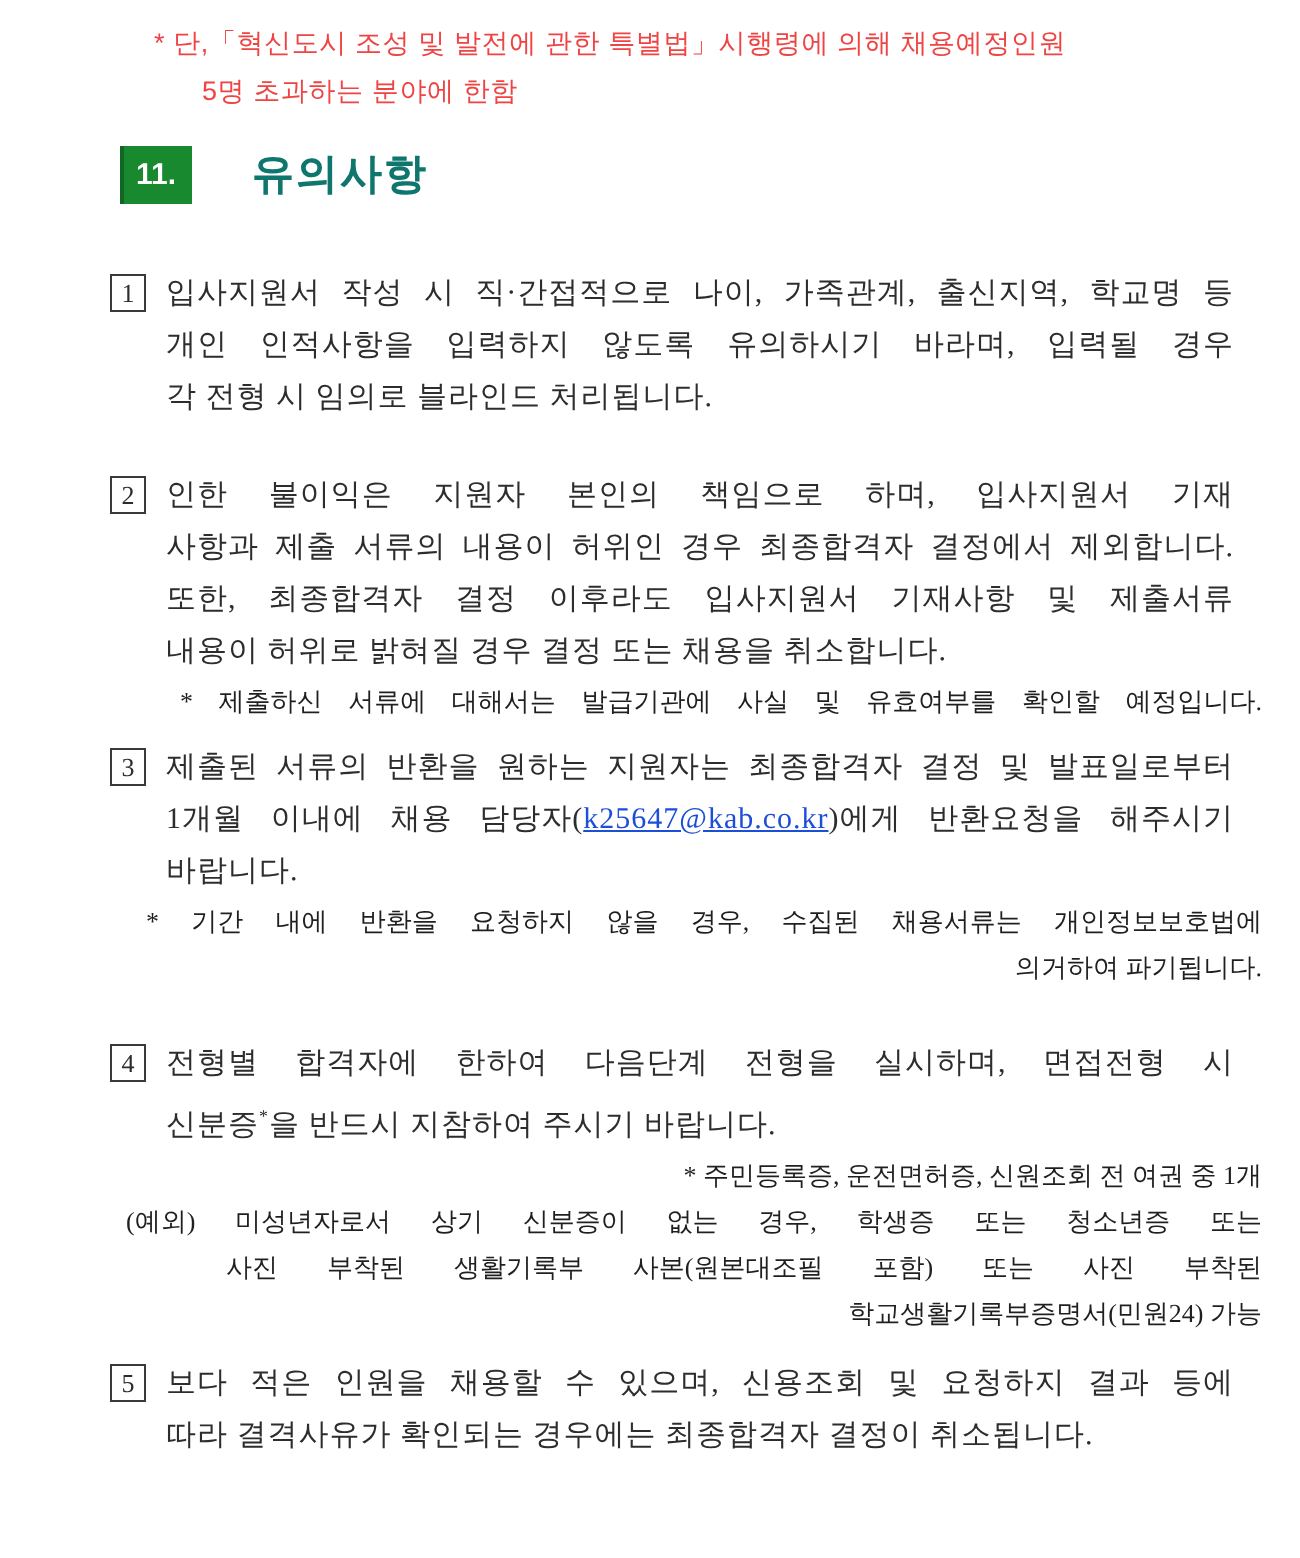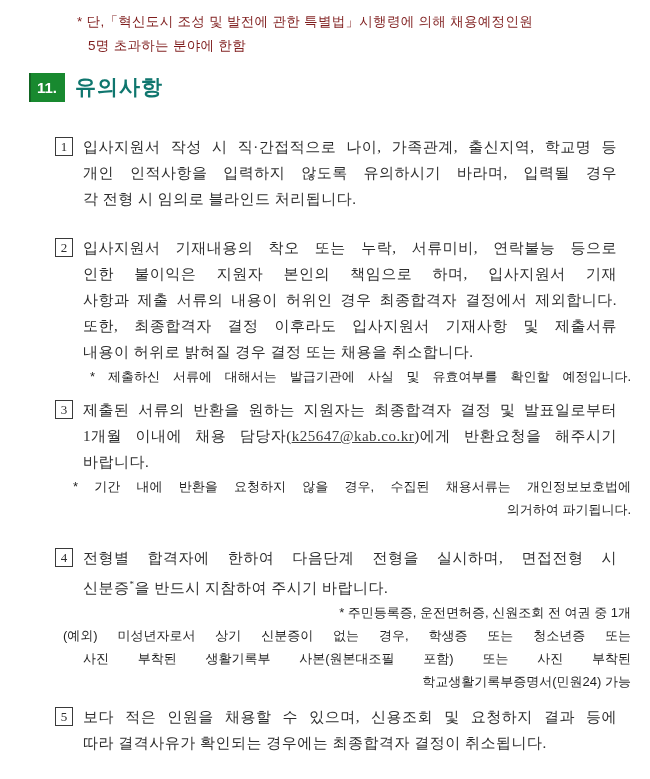--- a/index.html
+++ b/index.html
@@ -12,31 +12,32 @@
     overflow: hidden;
     font-family: "Liberation Serif", "DejaVu Serif", serif;
     color: #2d2d2d;
   }
   
   .top-note {
     margin: 10px 18px 0 77px;
     font-family: "Liberation Sans", "DejaVu Sans", sans-serif;
     font-size: 13.5px;
     line-height: 24px;
-    color: #7f1d1d;
+    color: #ef4444;
     letter-spacing: 0.3px;
   }
-  .top-note .tn2 { margin-left: 11px; }
+  .top-note .tn2 { margin-left: 24px; }
 
   
   .section-header {
-    margin: 14px 0 0 29px;
+    margin: 14px 0 0 60px;
     display: flex;
     align-items: center;
     height: 30px;
+    gap: 20px;
   }
   .num-badge {
     display: inline-flex;
     align-items: center;
     justify-content: center;
     width: 36px;
     height: 29px;
     color: #ffffff;
     font-family: "Liberation Sans", "DejaVu Sans", sans-serif;
     font-size: 15px;
@@ -74,21 +75,21 @@
     text-align: justify;
     text-align-last: justify;
     color: #2d2d2d;
   }
   .bline.last { text-align-last: left; }
   .bline sup { font-size: 9px; vertical-align: super; }
   a.email-link { text-decoration: underline; }
 
   .subnotes {
     margin-right: -14px;
-    font-family: Liberation Sans, sans-serif;
+    font-family: Liberation Serif, serif;
     font-size: 13px;
     line-height: 23px;
     color: #1f1f1f;
   }
   .snline { text-align: right; }
   .snline.fill { text-align: justify; text-align-last: justify; }
 
   .mb-i1 { margin-bottom: 23px; }
   .mb-i2 { margin-bottom: 9px; }
   .mb-i3 { margin-bottom: 24px; }
@@ -115,51 +116,50 @@
         <div class="item-num">1</div>
         <div class="item-content">
           <div class="bline">입사지원서 작성 시 직·간접적으로 나이, 가족관계, 출신지역, 학교명 등</div>
           <div class="bline">개인 인적사항을 입력하지 않도록 유의하시기 바라며, 입력될 경우</div>
           <div class="bline last">각 전형 시 임의로 블라인드 처리됩니다.</div>
         </div>
       </div>
       <div class="item mb-i2">
         <div class="item-num">2</div>
         <div class="item-content">
-          <div class="bline">입사지원서 기재내용의 착오 또는 누락, 서류미비, 연락불능 등으로</div>
           <div class="bline">인한 불이익은 지원자 본인의 책임으로 하며, 입사지원서 기재</div>
           <div class="bline">사항과 제출 서류의 내용이 허위인 경우 최종합격자 결정에서 제외합니다.</div>
           <div class="bline">또한, 최종합격자 결정 이후라도 입사지원서 기재사항 및 제출서류</div>
           <div class="bline last">내용이 허위로 밝혀질 경우 결정 또는 채용을 취소합니다.</div>
           <div class="subnotes">
             <div class="snline fill" style="margin-left: 7px;">* 제출하신 서류에 대해서는 발급기관에 사실 및 유효여부를 확인할 예정입니다.</div>
           </div>
         </div>
       </div>
       <div class="item mb-i3">
         <div class="item-num">3</div>
         <div class="item-content">
           <div class="bline">제출된 서류의 반환을 원하는 지원자는 최종합격자 결정 및 발표일로부터</div>
-          <div class="bline"><span>1개월 이내에 채용 담당자(</span><a class="email-link" href="#" style="color: #404040;">k25647@kab.co.kr</a><span>)에게 반환요청을 해주시기</span></div>
+          <div class="bline"><span>1개월 이내에 채용 담당자(</span><a class="email-link" href="#" style="color: #1d4ed8;">k25647@kab.co.kr</a><span>)에게 반환요청을 해주시기</span></div>
           <div class="bline last">바랍니다.</div>
           <div class="subnotes">
             <div class="snline fill" style="margin-left: -10px;">* 기간 내에 반환을 요청하지 않을 경우, 수집된 채용서류는 개인정보보호법에</div>
             <div class="snline" style="margin-left: 2px;">의거하여 파기됩니다.</div>
           </div>
         </div>
       </div>
       <div class="item mb-i4">
         <div class="item-num">4</div>
         <div class="item-content">
           <div class="bline">전형별 합격자에 한하여 다음단계 전형을 실시하며, 면접전형 시</div>
           <div class="bline last"><span>신분증</span><sup>*</sup><span>을 반드시 지참하여 주시기 바랍니다.</span></div>
           <div class="subnotes">
             <div class="snline" style="margin-left: -7px;">* 주민등록증, 운전면허증, 신원조회 전 여권 중 1개</div>
             <div class="snline fill" style="margin-left: -20px;">(예외) 미성년자로서 상기 신분증이 없는 경우, 학생증 또는 청소년증 또는</div>
-            <div class="snline fill" style="">사진 부착된 생활기록부 사본(원본대조필 포함) 또는 사진 부착된</div>
+            <div class="snline fill" style="margin-left: 30px;">사진 부착된 생활기록부 사본(원본대조필 포함) 또는 사진 부착된</div>
             <div class="snline" style="margin-left: 77px;">학교생활기록부증명서(민원24) 가능</div>
           </div>
         </div>
       </div>
       <div class="item mb-i5">
         <div class="item-num">5</div>
         <div class="item-content">
           <div class="bline">보다 적은 인원을 채용할 수 있으며, 신용조회 및 요청하지 결과 등에</div>
           <div class="bline last">따라 결격사유가 확인되는 경우에는 최종합격자 결정이 취소됩니다.</div>
         </div>

